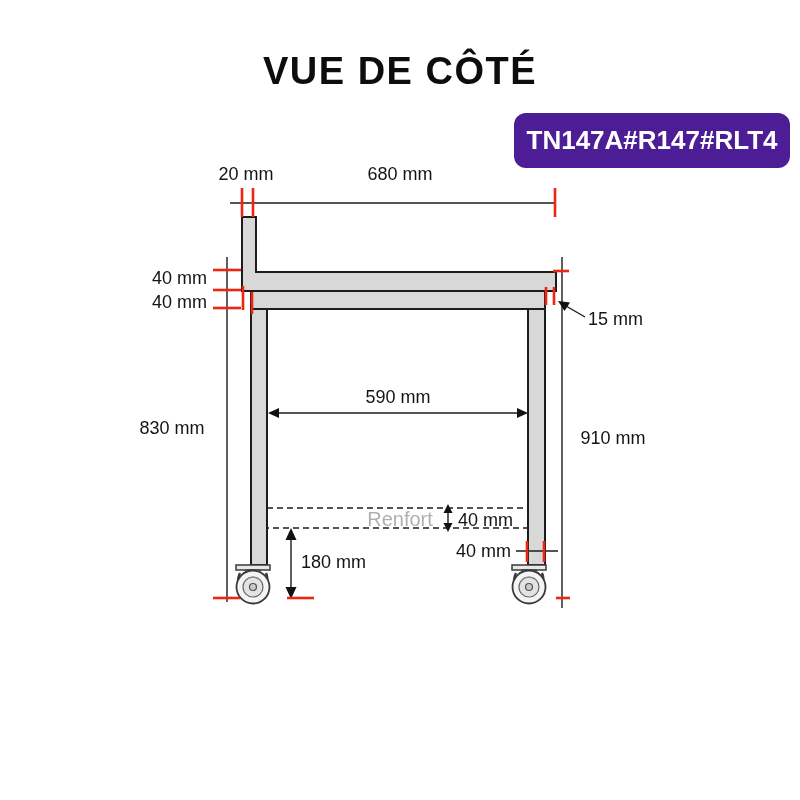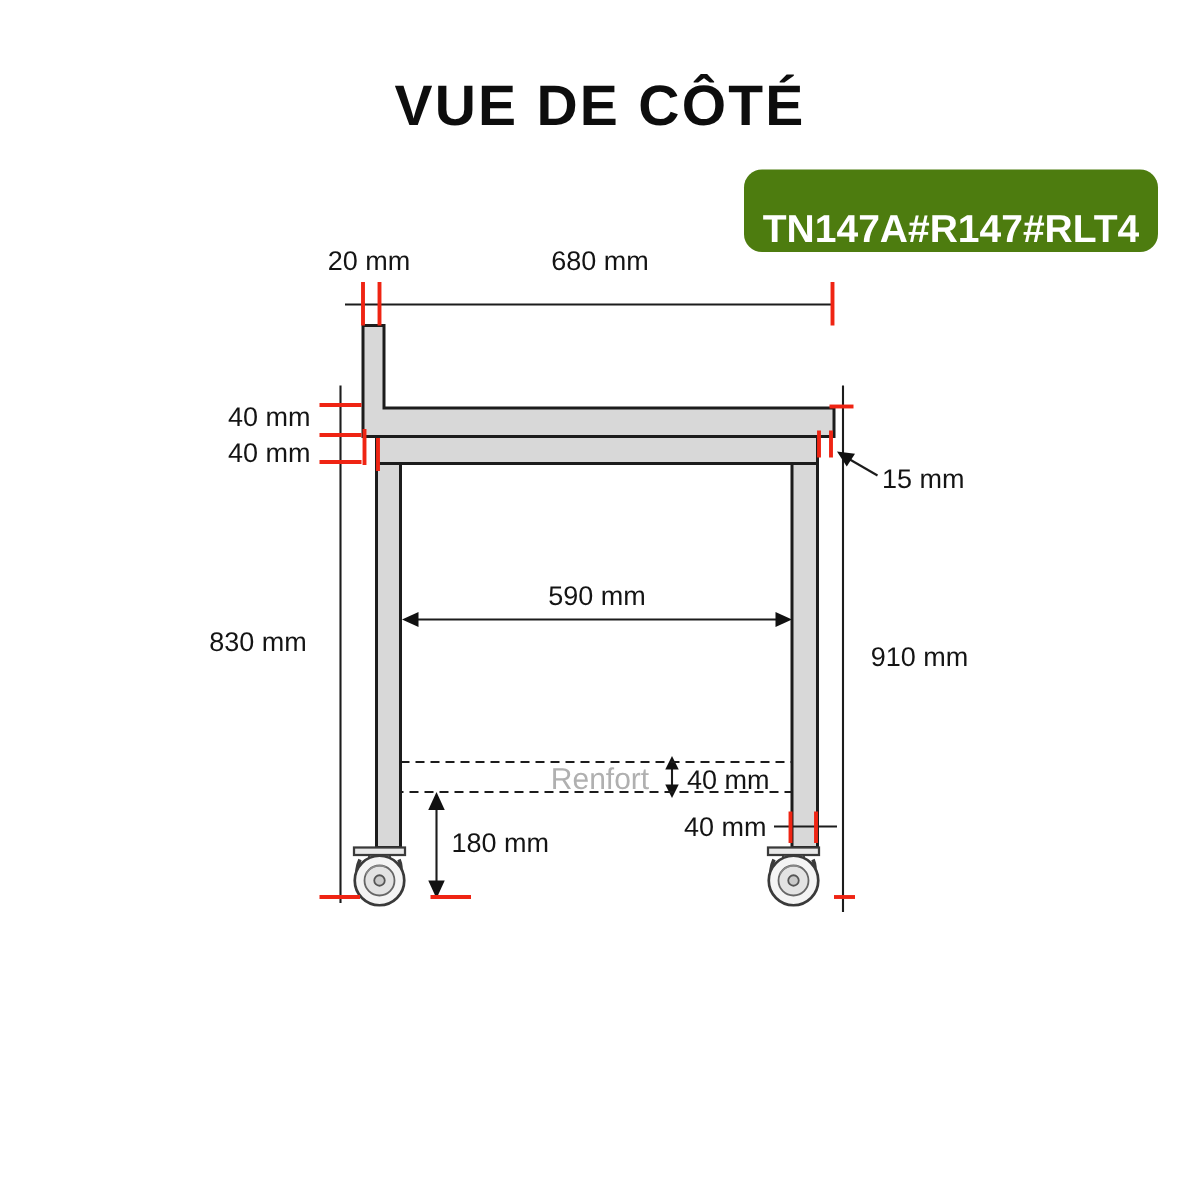--- a/index.html
+++ b/index.html
@@ -1,21 +1,21 @@
 <!DOCTYPE html>
 <html><head>
 <meta charset="utf-8">
 <style>
   html,body{margin:0;padding:0;background:#ffffff;}
   .page{position:relative;width:800px;height:800px;background:#ffffff;overflow:hidden;
         font-family:"Liberation Sans", sans-serif;}
   .title{position:absolute;top:50px;left:0;right:0;text-align:center;
          font-size:38px;font-weight:800;letter-spacing:1.5px;color:#0d0d0d;margin:0;}
-  .badge{position:absolute;left:496px;top:113px;width:276px;height:55px;
-         background:#4d7c0f;border-radius:12px;display:flex;align-items:flex-end;justify-content:center;}
+  .badge{position:absolute;left:514px;top:113px;width:276px;height:55px;
+         background:#4c1d95;border-radius:12px;display:flex;align-items:center;justify-content:center;}
   .badge span{color:#ffffff;font-weight:700;font-size:26px;letter-spacing:0px;white-space:nowrap;}
   svg{position:absolute;left:0;top:0;}
   .struct{fill:#d8d8d8;stroke:#1c1c1c;stroke-width:2;stroke-linejoin:miter;}
   .dim{stroke:#1c1c1c;stroke-width:1.4;fill:none;}
   .red{stroke:#ef2413;stroke-width:2.6;fill:none;}
   .arrowhead{fill:#111111;stroke:none;}
   .dimtext{font-family:"Liberation Sans", sans-serif;font-size:18px;fill:#141414;}
   .renforttext{font-family:"Liberation Sans", sans-serif;font-size:20px;fill:#b0b0b0;}
   .dashed{fill:none;stroke:#1c1c1c;stroke-width:1.3;stroke-dasharray:6 4;}
 </style>

